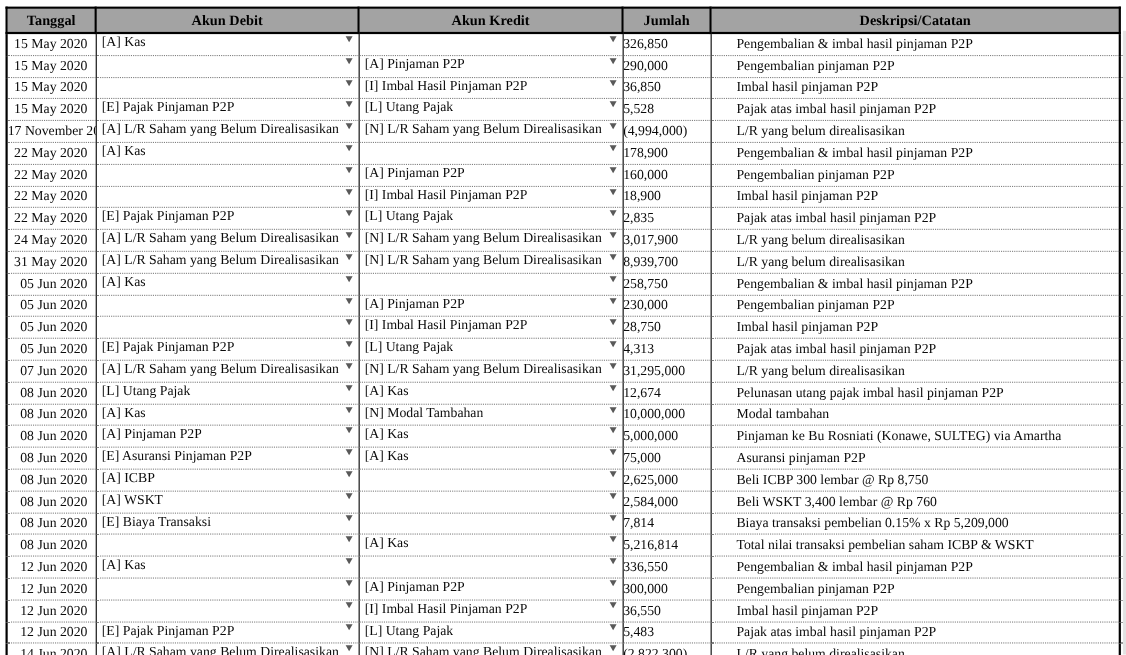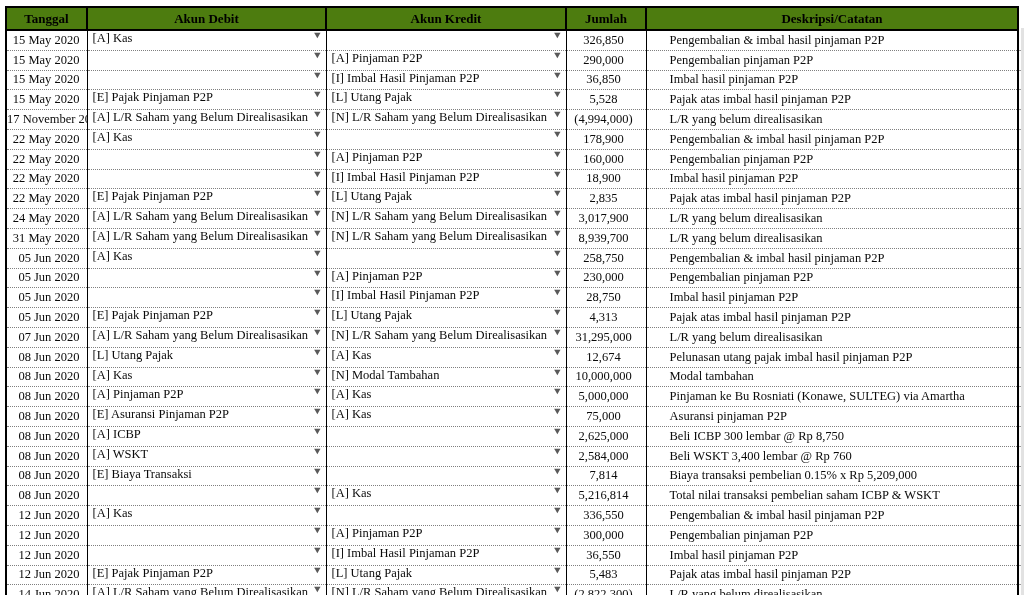--- a/index.html
+++ b/index.html
@@ -24,21 +24,21 @@
     background: #ffffff;
   }
   col.c1 { width: 81px; }
   col.c2 { width: 239px; }
   col.c3 { width: 240px; }
   col.c4 { width: 80px; }
   col.c5 { width: 372px; }
   col.c6 { width: 7px; }
 
   th {
-    background: #4d7c0f;
+    background: #a3a3a3;
     color: #000000;
     font-weight: bold;
     font-size: 13px;
     height: 21px;
     text-align: center;
     border: 2px solid #000000;
     border-bottom: 2.5px solid #000000;
     padding: 0;
     overflow: hidden;
     white-space: nowrap;
@@ -57,21 +57,21 @@
     border-bottom: 1px dotted #7f7f7f;
     border-left: 1.5px solid #000000;
     overflow: hidden;
     white-space: nowrap;
     vertical-align: middle;
   }
   td.first { border-left: 2.5px solid #000000; }
   td.filler { border-left: 2px solid #000000; border-bottom: 1px dotted #9a9a9a; background:#fdfdfd; }
 
   td.c-date { text-align: right; padding-right: 7px; margin-left: 47px; }
-  td.c-amt  { text-align: center; padding-right: 5px; }
+  td.c-amt  { text-align: left; padding-right: 5px; }
   td.c-desc { text-align: left;  padding-left: 23px; }
 
   .acct-flex {
     display: flex;
     justify-content: space-between;
     align-items: flex-start;
     height: 100%;
     padding: 0 4px 0 5px;
   }
   .acct-label {

